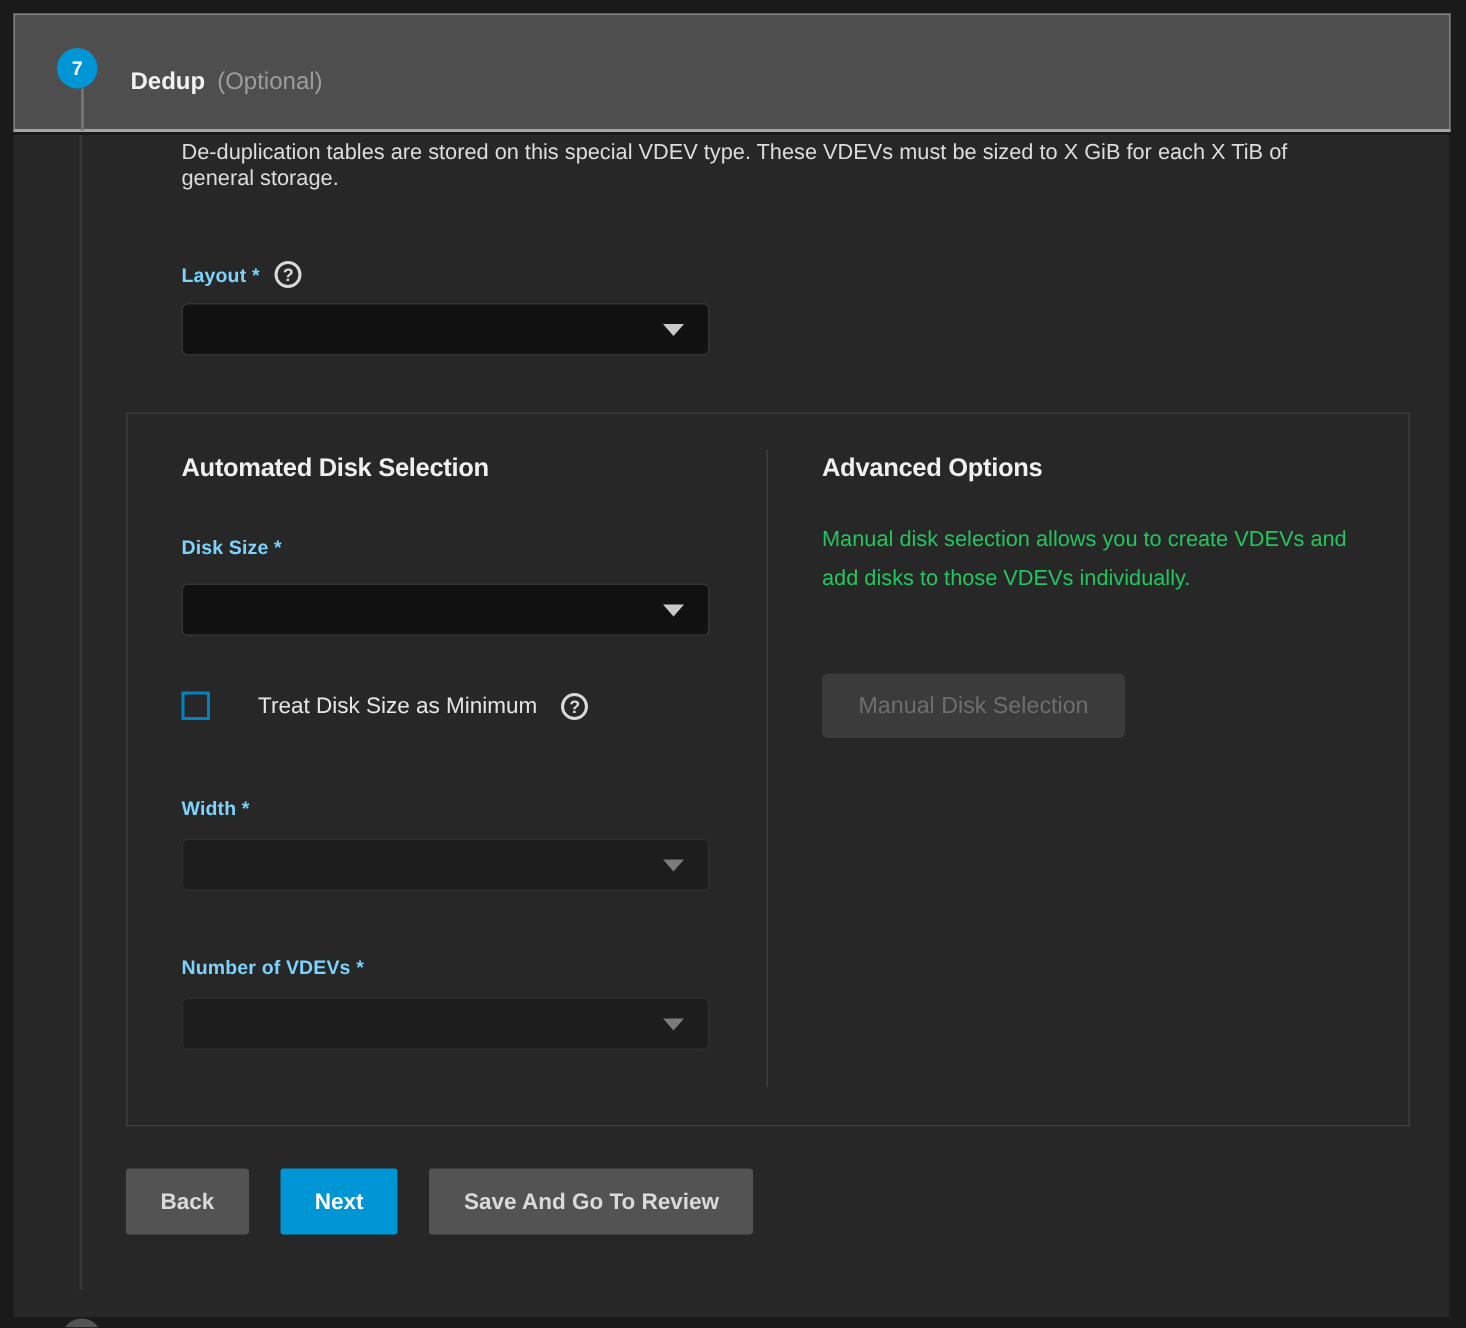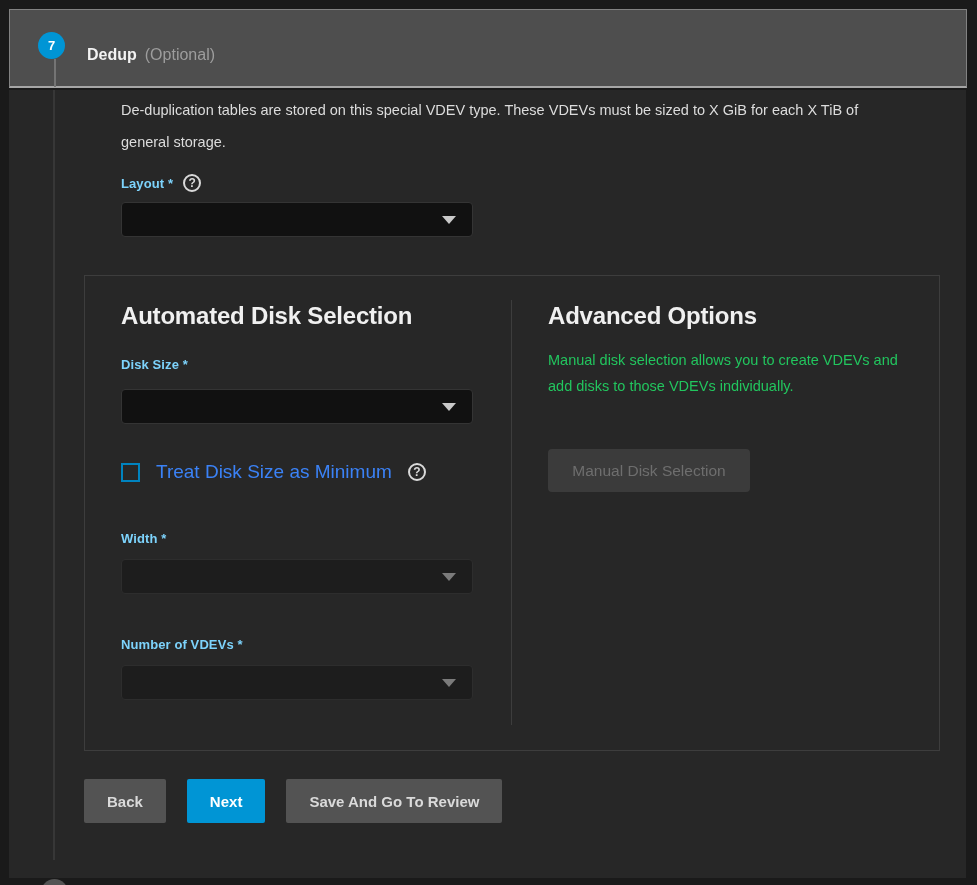--- a/index.html
+++ b/index.html
@@ -36,21 +36,21 @@
     background:#272727;
   }
   .content-connector { position:absolute; left:53px; top:90px; width:2px; height:770px; background:#373737; }
   .next-step-circle {
     position:absolute; left:41px; top:879px; width:27px; height:27px;
     border-radius:50%; background:#545454;
   }
 
   .desc {
     position:absolute; left:121px; top:94px; width:782px;
-    font-size:14.5px; line-height:32px; color:#dcdcdc;
+    font-size:14.5px; line-height:17px; color:#dcdcdc;
   }
 
   .label-row { position:absolute; display:flex; align-items:center; gap:10px; }
   .field-label { font-size:13px; font-weight:700; color:#7dd3fc; letter-spacing:.1px; }
   .help {
     width:18px; height:18px; border:2px solid #d9d9d9; border-radius:50%;
     color:#d9d9d9; font-size:12px; font-weight:700;
     display:flex; align-items:center; justify-content:center;
     cursor:pointer; flex:0 0 auto;
   }
@@ -66,28 +66,28 @@
     width:0; height:0;
     border-left:7px solid transparent; border-right:7px solid transparent;
     border-top:8px solid #c9c9c9;
   }
   .select.disabled { background:#1d1d1d; border-color:#2d2d2d; cursor:default; }
   .select.disabled .arrow { border-top-color:#7b7b7b; }
 
   
   .card { position:absolute; left:84px; top:275px; width:856px; height:476px; border:1px solid #3d3d3d; }
   .card-divider { position:absolute; left:511px; top:300px; width:1px; height:425px; background:#3d3d3d; }
-  .section-title { position:absolute; font-size:24px; font-weight:700; color:#f0f0f0; letter-spacing:-0.2px;text-align:right; }
+  .section-title { position:absolute; font-size:17px; font-weight:700; color:#f0f0f0; letter-spacing:-0.2px;text-align:right; }
 
   .checkbox-row { position:absolute; left:121px; top:461px; display:flex; align-items:center; gap:16px; }
   .checkbox {
     width:19px; height:19px; border:2px solid var(--checkbox-blue,#0083bf);
     background:transparent; cursor:pointer; flex:0 0 auto;
   }
-  .checkbox-label { font-size:19px; color:#3b82f6; }
+  .checkbox-label { font-size:15px; color:#e5e5e5;margin-left:16px; }
 
   .adv-desc {
     position:absolute; left:548px; top:347px; width:360px;
     font-size:14.5px; line-height:26px; color:#22c55e;
   }
   .manual-btn {
     position:absolute; left:548px; top:449px; width:202px; height:43px;
     background:#3b3b3b; border:none; border-radius:4px;
     color:#6e6e6e; font-size:15.5px; font-weight:400;
     font-family:"Liberation Sans", sans-serif;

